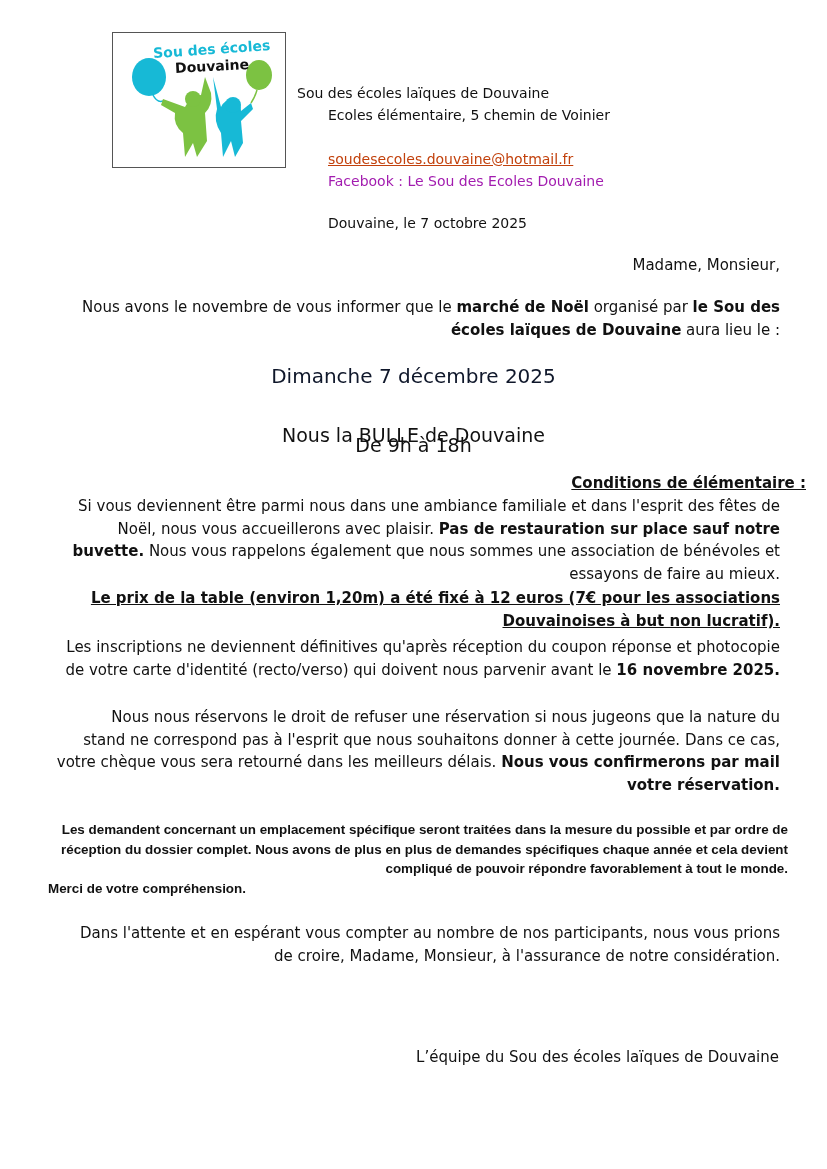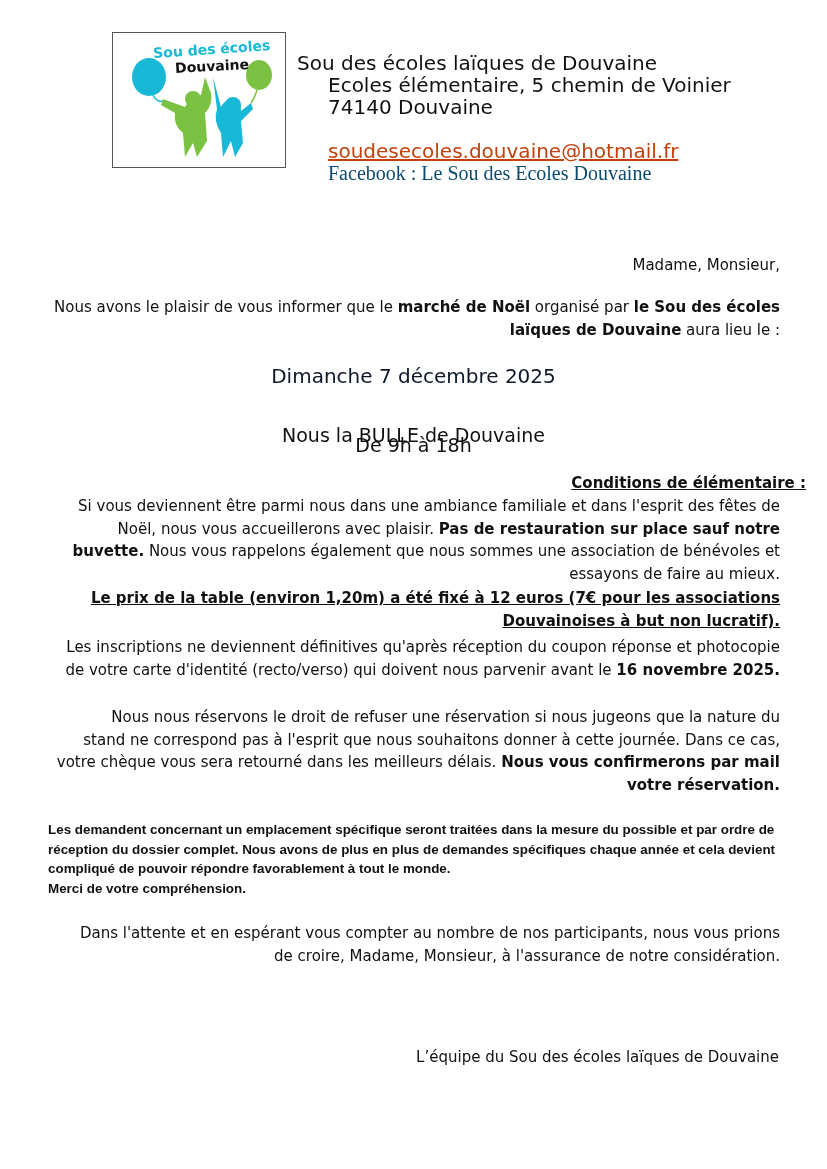--- a/index.html
+++ b/index.html
@@ -1,23 +1,23 @@
 <!DOCTYPE html>
 <html><head>
 <meta charset="utf-8">
 <style>
   html, body { margin: 0; padding: 0; background: #ffffff; }
   body { width: 827px; height: 1169px; position: relative; overflow: hidden;
          font-family: "DejaVu Sans", sans-serif; color: #111; }
   .abs { position: absolute; }
   .logo { left: 112px; top: 32px; width: 172px; height: 134px; border: 1px solid #555; background: #fff; overflow: hidden; }
-  .hdr { font-size: 20px; line-height: 22px; white-space: nowrap; }
+  .hdr { font-size: 14px; line-height: 22px; white-space: nowrap; margin-top: 30px; }
   .hdr .indent { padding-left: 31px; }
   .email { color: #c2410c; text-decoration: underline; }
-  .fb { color: #0c4a6e; font-family: Liberation Serif, serif; }
+  .fb { color: #a21caf; }
   .body-text { left: 48px; width: 732px; font-size: 15px; line-height: 22.5px; text-align: right; }
   .body-text b { font-weight: bold; }
   .u { text-decoration: underline; }
   .center { left: 0; width: 827px; text-align: center; }
   .red { color: #0f172a; font-size: 20px; }
   .big { font-size: 19px; }
   .calibri { font-family: "Liberation Sans", sans-serif; font-size: 13.4px; line-height: 19.5px; font-weight: bold; left: 48px; width: 740px; }
   .sig { right: 48px; font-size: 15px; white-space: nowrap; }
   p { margin: 0; }
 </style>
@@ -38,31 +38,31 @@
     <path d="M100 44 L108 74 Q112 66 120 66 Q128 68 128 78 L138 70 L140 76 L128 88 L130 110 L122 124 L118 108 L110 124 L108 100 Q100 88 104 76 Z" fill="#17b9d6"></path>
     <circle cx="120" cy="72" r="8" fill="#17b9d6"></circle>
   </svg>
   <div class="abs" style="left:40px;top:8px;font-family:'DejaVu Sans',sans-serif;font-weight:bold;font-size:14px;color:#17b9d6;transform:rotate(-4deg);">Sou des écoles</div>
   <div class="abs" style="left:62px;top:25px;font-family:'DejaVu Sans',sans-serif;font-weight:bold;font-size:14px;color:#111;transform:rotate(-3deg);">Douvaine</div>
 </div>
 
 <div class="abs hdr" style="left:297px; top:52px;">
   <div>Sou des écoles laïques de Douvaine</div>
   <div class="indent">Ecoles élémentaire, 5 chemin de Voinier</div>
-  <div class="indent">74140 Douvaine</div>
   <div style="height:22px"></div>
   <div class="indent"><span class="email">soudesecoles.douvaine@hotmail.fr</span></div>
   <div class="indent fb">Facebook : Le Sou des Ecoles Douvaine</div>
   <div style="height:20px"></div>
+  <div class="indent">Douvaine, le 7 octobre 2025</div>
 </div>
 
 <div class="abs body-text" style="top:254px;">Madame, Monsieur,</div>
 
 <p class="abs body-text" style="top:296px;">
-  <span>Nous avons le plaisir de vous informer que le </span><b>marché de Noël</b><span> organisé par </span><b>le Sou des écoles laïques de Douvaine</b><span> aura lieu le :</span>
+  <span>Nous avons le novembre de vous informer que le </span><b>marché de Noël</b><span> organisé par </span><b>le Sou des écoles laïques de Douvaine</b><span> aura lieu le :</span>
 </p>
 
 <div class="abs center red" style="top:364px;">Dimanche 7 décembre 2025</div>
 <div class="abs center big" style="top:395px;margin-top:39px;">De 9h à 18h</div>
 <div class="abs center big" style="top:424px;">Nous la BULLE de Douvaine</div>
 
 <div class="abs body-text" style="top:472px; padding-left:26px; font-weight:bold;">
   <span class="u">Conditions de élémentaire :</span>
 </div>
 
@@ -73,18 +73,18 @@
 <p class="abs body-text u" style="top:587px; font-weight:bold;">Le prix de la table (environ 1,20m) a été fixé à 12 euros (7€ pour les associations Douvainoises à but non lucratif).</p>
 
 <p class="abs body-text" style="top:636px;">
   <span>Les inscriptions ne deviennent définitives qu'après réception du coupon réponse et photocopie de votre carte d'identité (recto/verso) qui doivent nous parvenir avant le </span><b>16 novembre 2025.</b>
 </p>
 
 <p class="abs body-text" style="top:706px; text-indent:30px;">
   <span>Nous nous réservons le droit de refuser une réservation si nous jugeons que la nature du stand ne correspond pas à l'esprit que nous souhaitons donner à cette journée. Dans ce cas, votre chèque vous sera retourné dans les meilleurs délais. </span><b>Nous vous confirmerons par mail votre réservation.</b>
 </p>
 
-<p class="abs calibri" style="top:820px;">Les demandent concernant un emplacement spécifique seront traitées dans la mesure du possible et par ordre de réception du dossier complet. Nous avons de plus en plus de demandes spécifiques chaque année et cela devient compliqué de pouvoir répondre favorablement à tout le monde.</p>
+<p class="abs calibri" style="top:820px;text-align:right;">Les demandent concernant un emplacement spécifique seront traitées dans la mesure du possible et par ordre de réception du dossier complet. Nous avons de plus en plus de demandes spécifiques chaque année et cela devient compliqué de pouvoir répondre favorablement à tout le monde.</p>
 <p class="abs calibri" style="top:879px;">Merci de votre compréhension.</p>
 
 <p class="abs body-text" style="top:922px; text-indent:22px;">Dans l'attente et en espérant vous compter au nombre de nos participants, nous vous prions de croire, Madame, Monsieur, à l'assurance de notre considération.</p>
 
 <div class="abs sig" style="top:1048px;">L’équipe du Sou des écoles laïques de Douvaine</div>
 
 </body></html>

